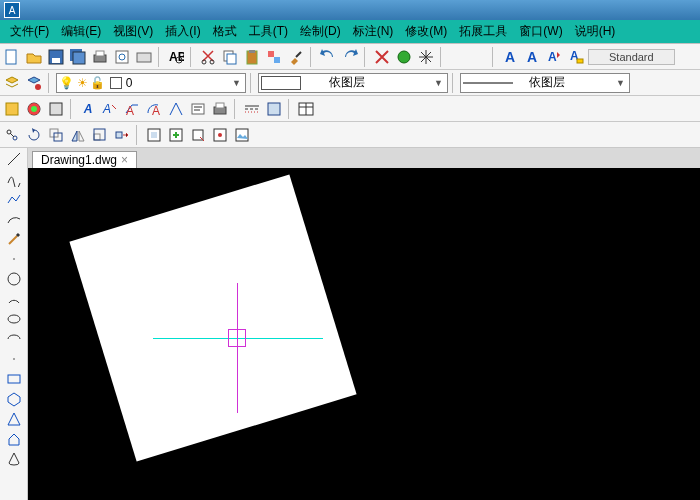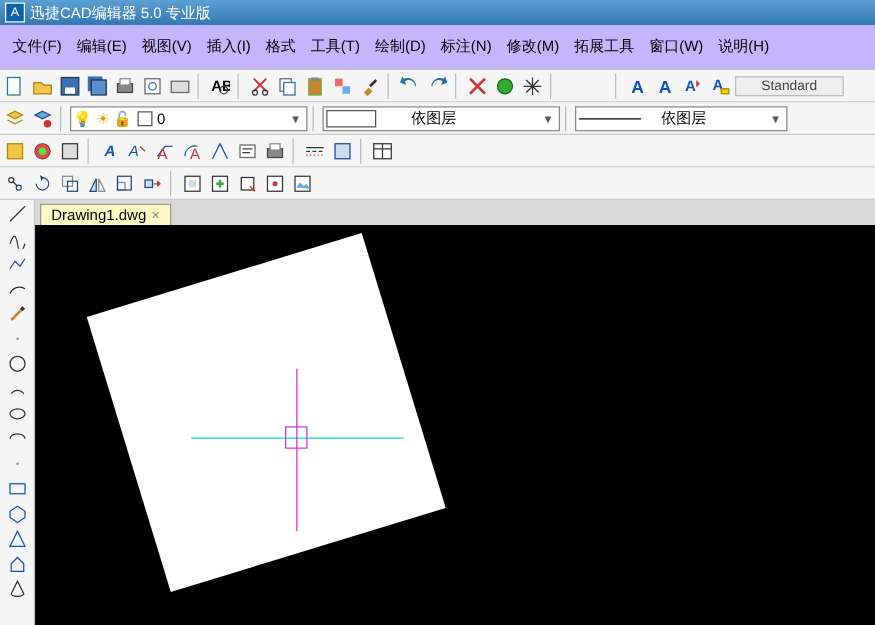--- a/index.html
+++ b/index.html
@@ -1,47 +1,46 @@
 <!DOCTYPE html>
 <html><head>
 <meta charset="utf-8">
 <style>
 * { margin: 0; padding: 0; box-sizing: border-box; font-family: "Microsoft YaHei", Arial, sans-serif; font-size: 12px; }
 body { width: 700px; height: 500px; background: #f0f0f0; overflow: hidden; }
 .titlebar { height: 20px; background: linear-gradient(#5a9fd4,#3478b0); display: flex; align-items: center; padding: 0 4px; color: #fff; }
 .titlebar .logo { width: 16px; height: 16px; background: #0b62a8; border: 1px solid #fff; display: flex; align-items: center; justify-content: center; color: #fff; font-size: 10px; margin-right: 4px; }
-.menubar { height: 36px; background: #c4b5fd; border-bottom: 1px solid #c0c0c0; display: flex; align-items: center; padding: 0 4px; }
+.menubar { height: 24px; background: #14b8a6; border-bottom: 1px solid #c0c0c0; display: flex; align-items: center; padding: 0 4px; }
 .menubar span { padding: 0 6px; cursor: default; }
 .toolbar { height: 26px; background: #f5f5f5; border-bottom: 1px solid #c8c8c8; display: flex; align-items: center; padding: 0 2px; gap: 2px; }
 .tb-btn { width: 20px; height: 20px; display: flex; align-items: center; justify-content: center; border: 1px solid transparent; cursor: default; }
 .tb-sep { width: 4px; height: 20px; border-left: 1px solid #bbb; margin: 0 2px; }
 .layer-combo { height: 20px; border: 1px solid #888; background: #fff; display: flex; align-items: center; padding: 0 2px; font-size: 11px; }
 .layer-combo .dd { margin-left: auto; font-size: 9px; color: #555; padding: 0 2px; }
 .style-label { background: #eee; border: 1px solid #bbb; padding: 1px 20px; color: #444; font-size: 11px; }
 .main { position: relative; height: calc(500px - 20px - 20px - 26px - 26px - 26px - 26px); display: flex; }
 .left-tools { width: 28px; background: #f5f5f5; border-right: 1px solid #c8c8c8; display: flex; flex-direction: column; padding: 2px 0; gap: 2px; align-items: center; }
 .lt-btn { width: 22px; height: 18px; display: flex; align-items: center; justify-content: center; cursor: default; }
 .canvas-wrap { flex: 1; display: flex; flex-direction: column; background: #808080; }
 .tab-strip { height: 20px; background: #d9d9d9; display: flex; align-items: flex-end; padding: 0 4px; }
-.tab { background: #fef9c3; border: 1px solid #999; border-bottom: none; padding: 1px 8px; font-size: 11px; display: flex; align-items: center; gap: 4px; }
+.tab { background: #ffffff; border: 1px solid #999; border-bottom: none; padding: 1px 8px; font-size: 11px; display: flex; align-items: center; gap: 4px; }
 .tab .close { color: #888; cursor: default; }
 .canvas { flex: 1; background: #000; position: relative; overflow: hidden; }
 .shape { position: absolute; left: 70px; top: 35px; width: 230px; height: 230px; background: #fff; transform: rotate(-17deg); }
 .crosshair-h { position: absolute; top: 170px; left: 125px; width: 170px; height: 1px; background: #00e0d0; }
 .crosshair-v { position: absolute; left: 209px; top: 115px; width: 1px; height: 130px; background: #d030d6; }
 .pickbox { position: absolute; left: 200px; top: 161px; width: 18px; height: 18px; border: 1px solid #d030d6; }
 svg { display: block; }
 .swatch { width: 34px; height: 14px; border: 1px solid #555; }
 </style>
 </head>
 <body>
 
 <div class="titlebar">
   <div class="logo">A</div>
-  <span>迅捷CAD编辑器 5.0 专业版</span>
 </div>
 
 <div class="menubar">
   <span>文件(F)</span>
   <span>编辑(E)</span>
   <span>视图(V)</span>
   <span>插入(I)</span>
   <span>格式</span>
   <span>工具(T)</span>
   <span>绘制(D)</span>

